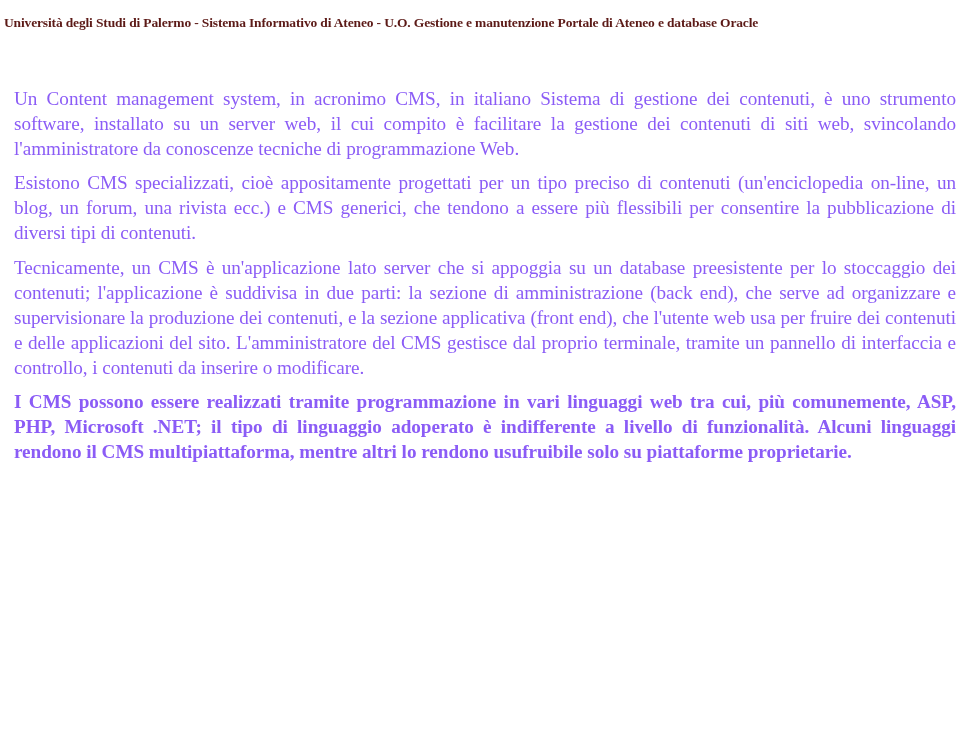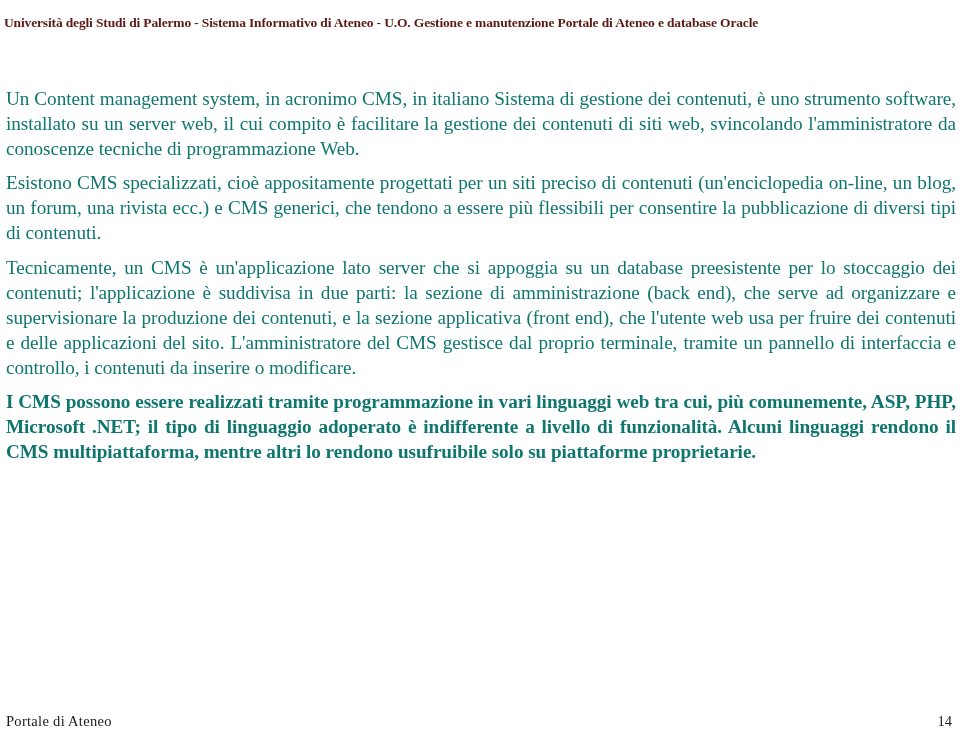--- a/index.html
+++ b/index.html
@@ -63,22 +63,22 @@
     top: 86px;
     left: 6px;
     width: 950px;
   }
   .para {
     font-family: "Liberation Serif", "DejaVu Serif", serif;
     font-size: 19.2px;
     line-height: 25.1px;
     text-align: justify;
     text-justify: inter-word;
-    color: #0f766e;
-    margin: 0 0 9px 0;
+    color: #8b5cf6;
+    margin: 0 0 9px 8px;
     hyphens: manual;
     letter-spacing: -0.05px;
   }
   .para:last-child { margin-bottom: 0; font-weight: bold; }
 
   
   .footer {
     position: absolute;
     left: 0;
     bottom: 10px;
@@ -109,23 +109,19 @@
 
 <div class="slide">
 
   <div class="header">
     <div class="header-text" style="color: rgb(92, 26, 23);">Università degli Studi di Palermo - Sistema Informativo di Ateneo - U.O. Gestione e manutenzione Portale di Ateneo e database Oracle</div>
   </div>
 
 
   <div class="body-block">
     <p class="para">Un Content management system, in acronimo CMS, in italiano Sistema di gestione dei contenuti, è uno strumento software, installato su un server web, il cui compito è facilitare la gestione dei contenuti di siti web, svincolando l'amministratore da conoscenze tecniche di programmazione Web.</p>
-    <p class="para">Esistono CMS specializzati, cioè appositamente progettati per un siti preciso di contenuti (un'enciclopedia on-line, un blog, un forum, una rivista ecc.) e CMS generici, che tendono a essere più flessibili per consentire la pubblicazione di diversi tipi di contenuti.</p>
+    <p class="para">Esistono CMS specializzati, cioè appositamente progettati per un tipo preciso di contenuti (un'enciclopedia on-line, un blog, un forum, una rivista ecc.) e CMS generici, che tendono a essere più flessibili per consentire la pubblicazione di diversi tipi di contenuti.</p>
     <p class="para">Tecnicamente, un CMS è un'applicazione lato server che si appoggia su un database preesistente per lo stoccaggio dei contenuti; l'applicazione è suddivisa in due parti: la sezione di amministrazione (back end), che serve ad organizzare e supervisionare la produzione dei contenuti, e la sezione applicativa (front end), che l'utente web usa per fruire dei contenuti e delle applicazioni del sito. L'amministratore del CMS gestisce dal proprio terminale, tramite un pannello di interfaccia e controllo, i contenuti da inserire o modificare.</p>
     <p class="para">I CMS possono essere realizzati tramite programmazione in vari linguaggi web tra cui, più comunemente, ASP, PHP, Microsoft .NET; il tipo di linguaggio adoperato è indifferente a livello di funzionalità. Alcuni linguaggi rendono il CMS multipiattaforma, mentre altri lo rendono usufruibile solo su piattaforme proprietarie.</p>
   </div>
 
-  <div class="footer">
-    <span class="footer-left">Portale  di Ateneo</span>
-    <span class="footer-right">14</span>
-  </div>
 
 </div>
 
 </body></html>

